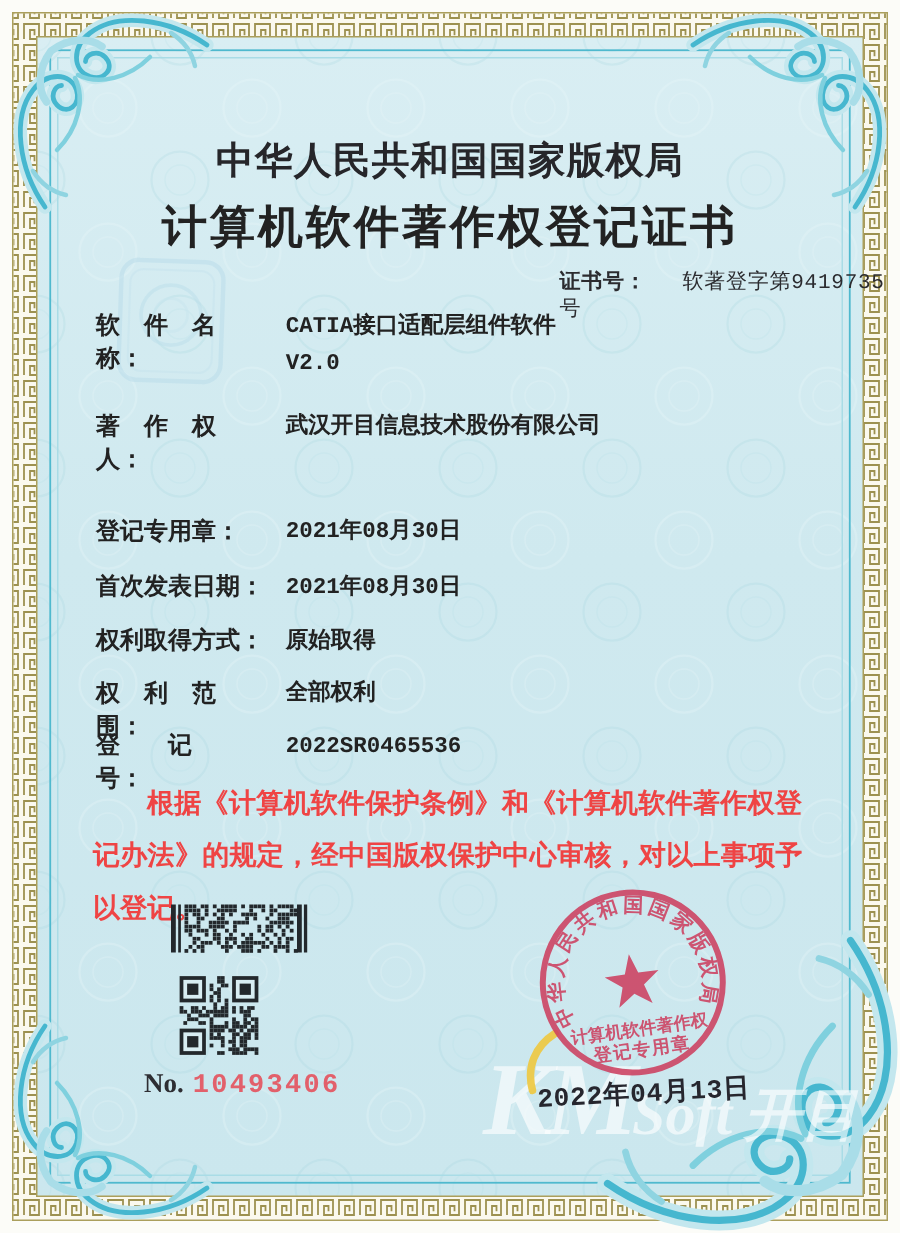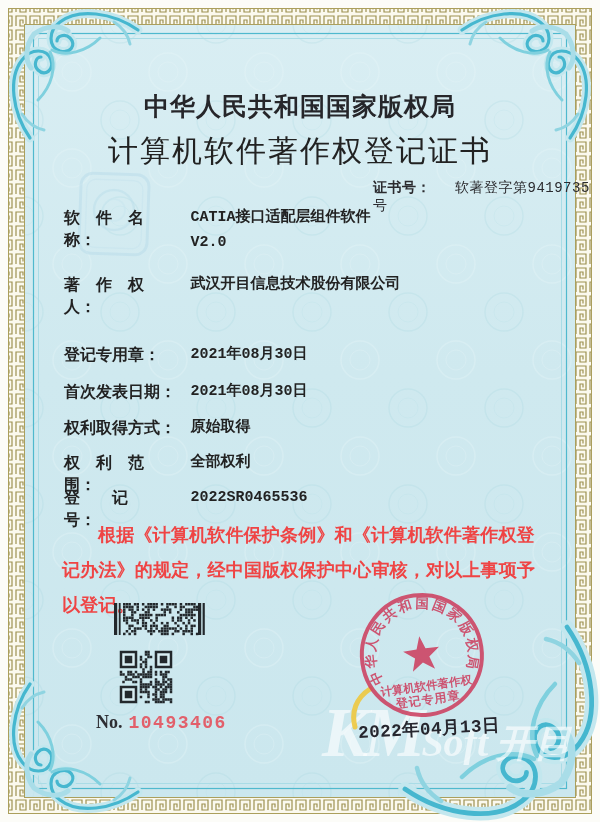--- a/index.html
+++ b/index.html
@@ -5,21 +5,21 @@
   html,body{margin:0;padding:0;background:#e8e8e4;}
   .page{position:relative;width:600px;height:822px;background:#fcfcf8;overflow:hidden;
         font-family:"Liberation Sans","DejaVu Sans",sans-serif;color:#26262a;}
   .page svg.deco{position:absolute;left:0;top:0;z-index:1;}
   .layer{position:absolute;left:0;top:0;width:600px;height:822px;z-index:3;}
 
   .authority{position:absolute;left:0;top:90px;width:600px;text-align:center;
              font-family:"Liberation Serif","DejaVu Serif",serif;font-weight:700;
              font-size:25px;letter-spacing:1px;color:#26262a;}
   .main-title{position:absolute;left:0;top:131px;width:600px;text-align:center;
-              font-family:"Liberation Serif","DejaVu Serif",serif;font-weight:400;
+              font-family:"Liberation Serif","DejaVu Serif",serif;font-weight:700;
               font-size:30px;letter-spacing:2px;color:#222;}
   .certno{position:absolute;left:373px;top:179px;font-size:14px;font-weight:700;
           color:#2b2b2f;letter-spacing:0.5px;}
   .certno .num{font-family:"Liberation Mono","DejaVu Sans Mono",monospace;margin-left:24px;font-weight:400;}
 
   .row{position:absolute;left:64px;width:500px;font-size:16px;line-height:22px;}
   .row .lab{display:inline-block;width:122px;font-weight:700;color:#222;vertical-align:top;}
   .row .val{display:inline-block;margin-left:0px;font-family:"Liberation Mono","DejaVu Sans Mono",monospace;
             font-size:15px;font-weight:600;color:#222;vertical-align:top;}
   .row .val .v2{display:block;margin-top:3px;}

